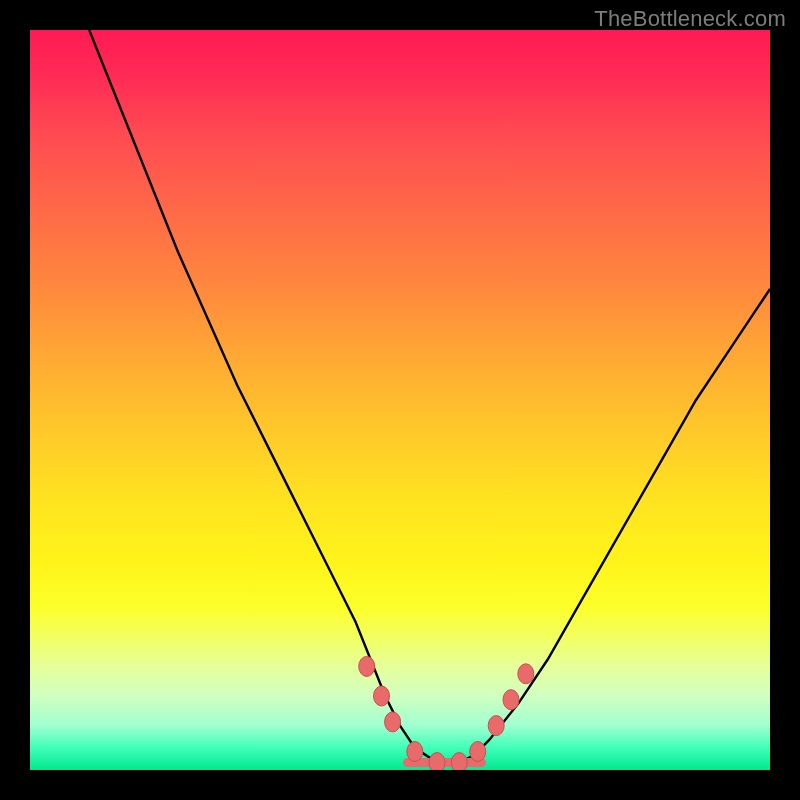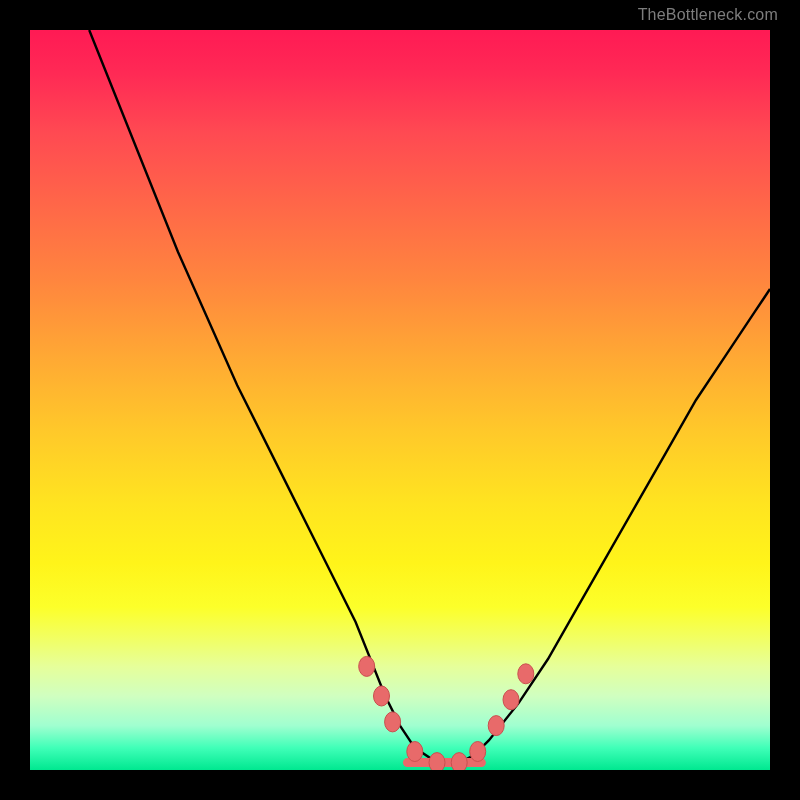--- a/index.html
+++ b/index.html
@@ -50,23 +50,23 @@
   }
   .curve-svg {
     position: absolute;
     inset: 0;
     width: 100%;
     height: 100%;
   }
   .watermark {
     position: absolute;
     top: 6px;
-    right: 22px;
+    right: 14px;
     color: #7d7d7d;
-    font-size: 16px;
+    font-size: 22px;
     font-weight: 500;
     letter-spacing: 0.2px;
     user-select: none;
   }
   .marker {
     fill: #e86a6a;
     stroke: #c94f4f;
     stroke-width: 1;
   }
 </style>

